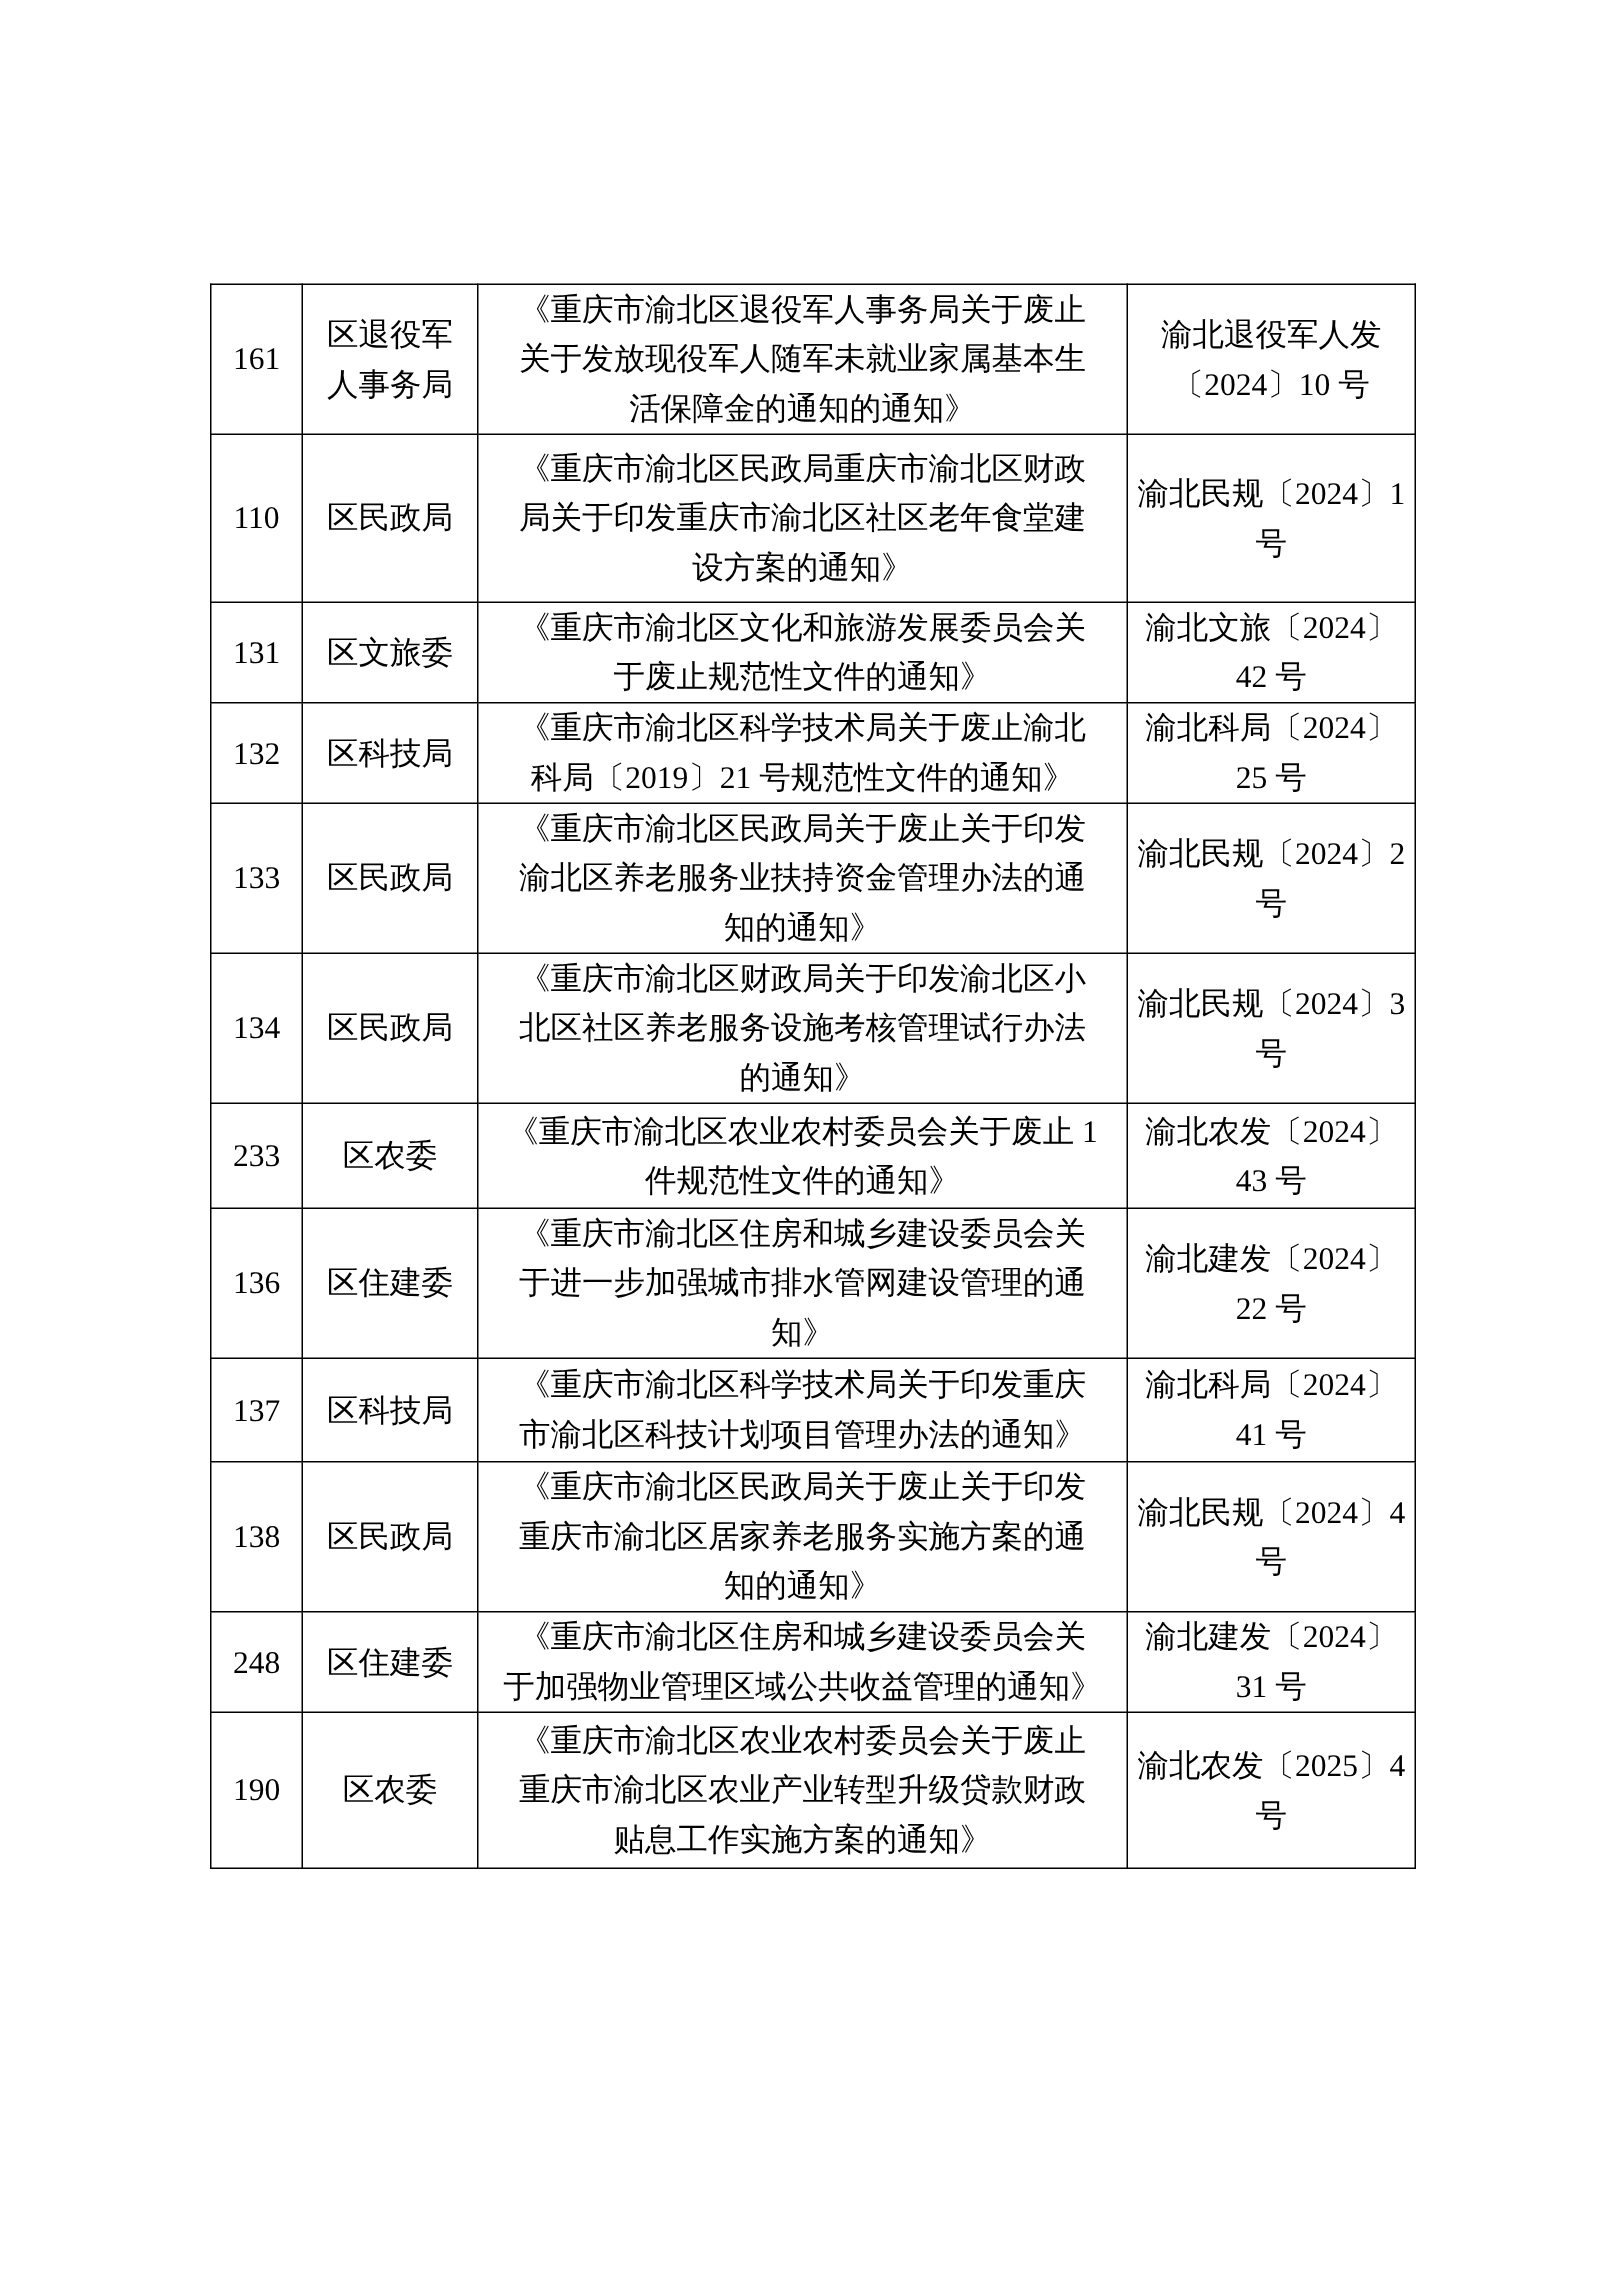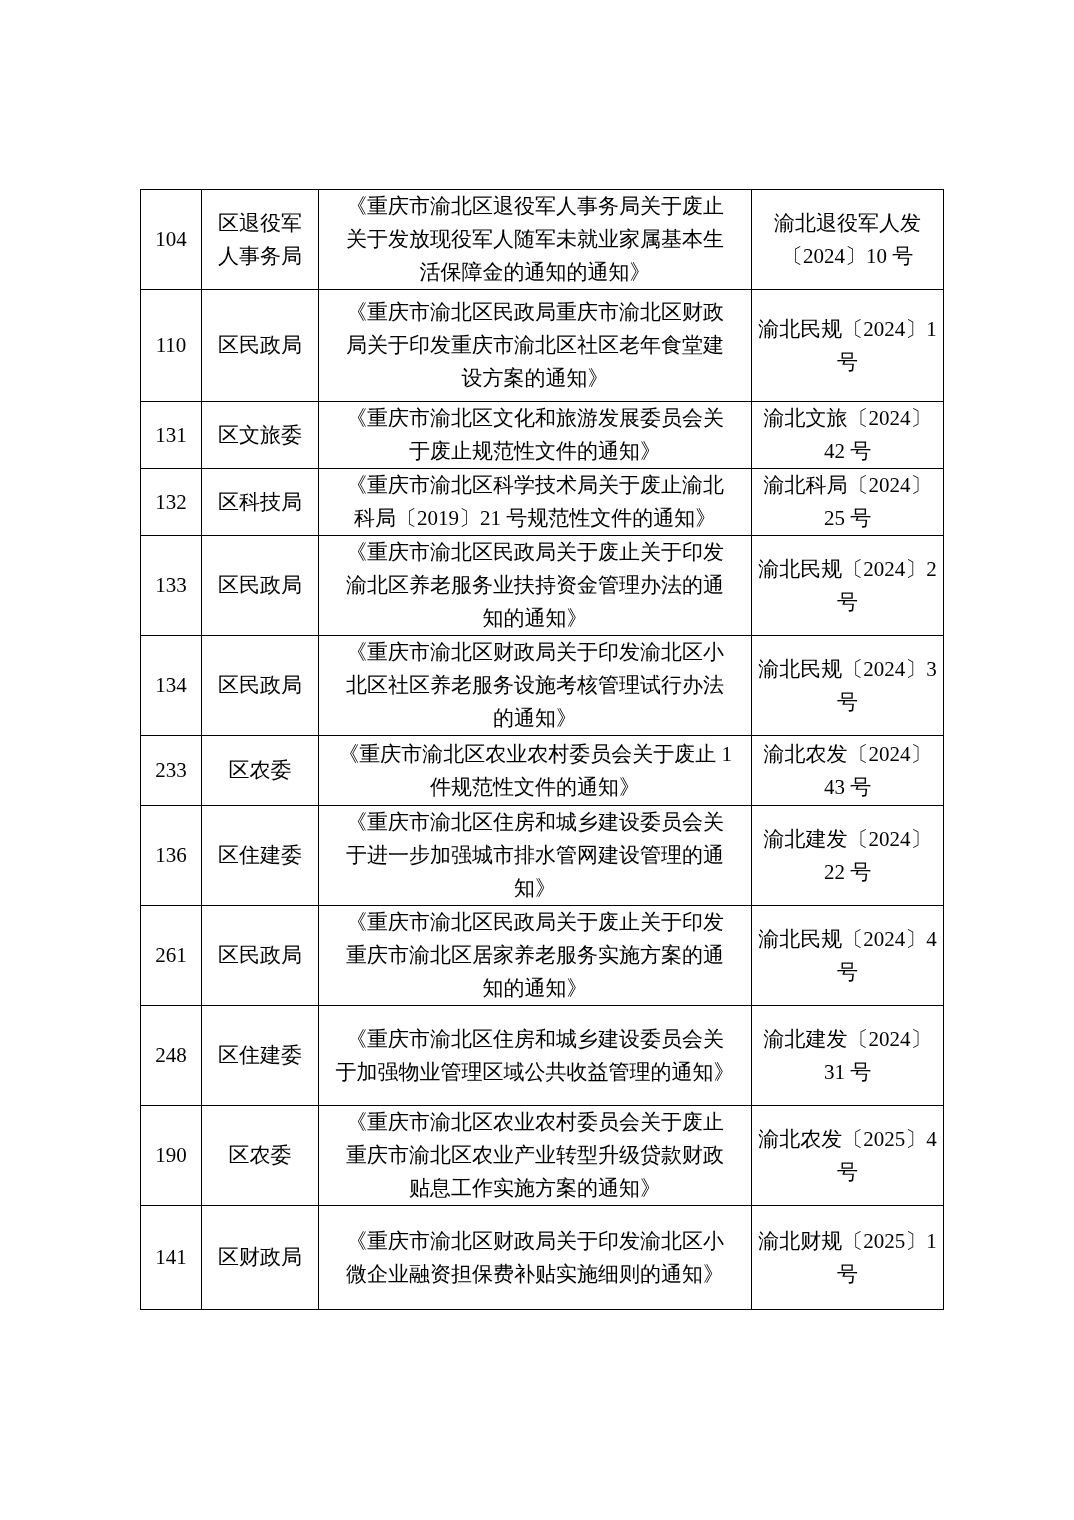--- a/index.html
+++ b/index.html
@@ -60,21 +60,21 @@
 <div class="page">
   <table class="doc-table">
     <colgroup>
       <col class="c-no">
         <col class="c-dept">
         <col class="c-title">
         <col class="c-doc">
     </colgroup>
     <tbody>
       <tr>
-        <td class="c-no">104</td>
+        <td class="c-no">161</td>
         <td class="c-dept">区退役军
 人事务局</td>
         <td class="c-title">《重庆市渝北区退役军人事务局关于废止
 关于发放现役军人随军未就业家属基本生
 活保障金的通知的通知》</td>
         <td class="c-doc">渝北退役军人发
 〔2024〕10 号</td>
       </tr>
       <tr>
         <td class="c-no">110</td>
@@ -130,21 +130,29 @@
       <tr>
         <td class="c-no">136</td>
         <td class="c-dept">区住建委</td>
         <td class="c-title">《重庆市渝北区住房和城乡建设委员会关
 于进一步加强城市排水管网建设管理的通
 知》</td>
         <td class="c-doc">渝北建发〔2024〕
 22 号</td>
       </tr>
       <tr>
-        <td class="c-no">261</td>
+        <td class="c-no">137</td>
+        <td class="c-dept">区科技局</td>
+        <td class="c-title">《重庆市渝北区科学技术局关于印发重庆
+市渝北区科技计划项目管理办法的通知》</td>
+        <td class="c-doc">渝北科局〔2024〕
+41 号</td>
+      </tr>
+      <tr>
+        <td class="c-no">138</td>
         <td class="c-dept">区民政局</td>
         <td class="c-title">《重庆市渝北区民政局关于废止关于印发
 重庆市渝北区居家养老服务实施方案的通
 知的通知》</td>
         <td class="c-doc">渝北民规〔2024〕4
 号</td>
       </tr>
       <tr>
         <td class="c-no">248</td>
         <td class="c-dept">区住建委</td>
@@ -155,23 +163,15 @@
       </tr>
       <tr>
         <td class="c-no">190</td>
         <td class="c-dept">区农委</td>
         <td class="c-title">《重庆市渝北区农业农村委员会关于废止
 重庆市渝北区农业产业转型升级贷款财政
 贴息工作实施方案的通知》</td>
         <td class="c-doc">渝北农发〔2025〕4
 号</td>
       </tr>
-      <tr>
-        <td class="c-no">141</td>
-        <td class="c-dept">区财政局</td>
-        <td class="c-title">《重庆市渝北区财政局关于印发渝北区小
-微企业融资担保费补贴实施细则的通知》</td>
-        <td class="c-doc">渝北财规〔2025〕1
-号</td>
-      </tr>
     </tbody>
   </table>
 </div>
 
 </body></html>

